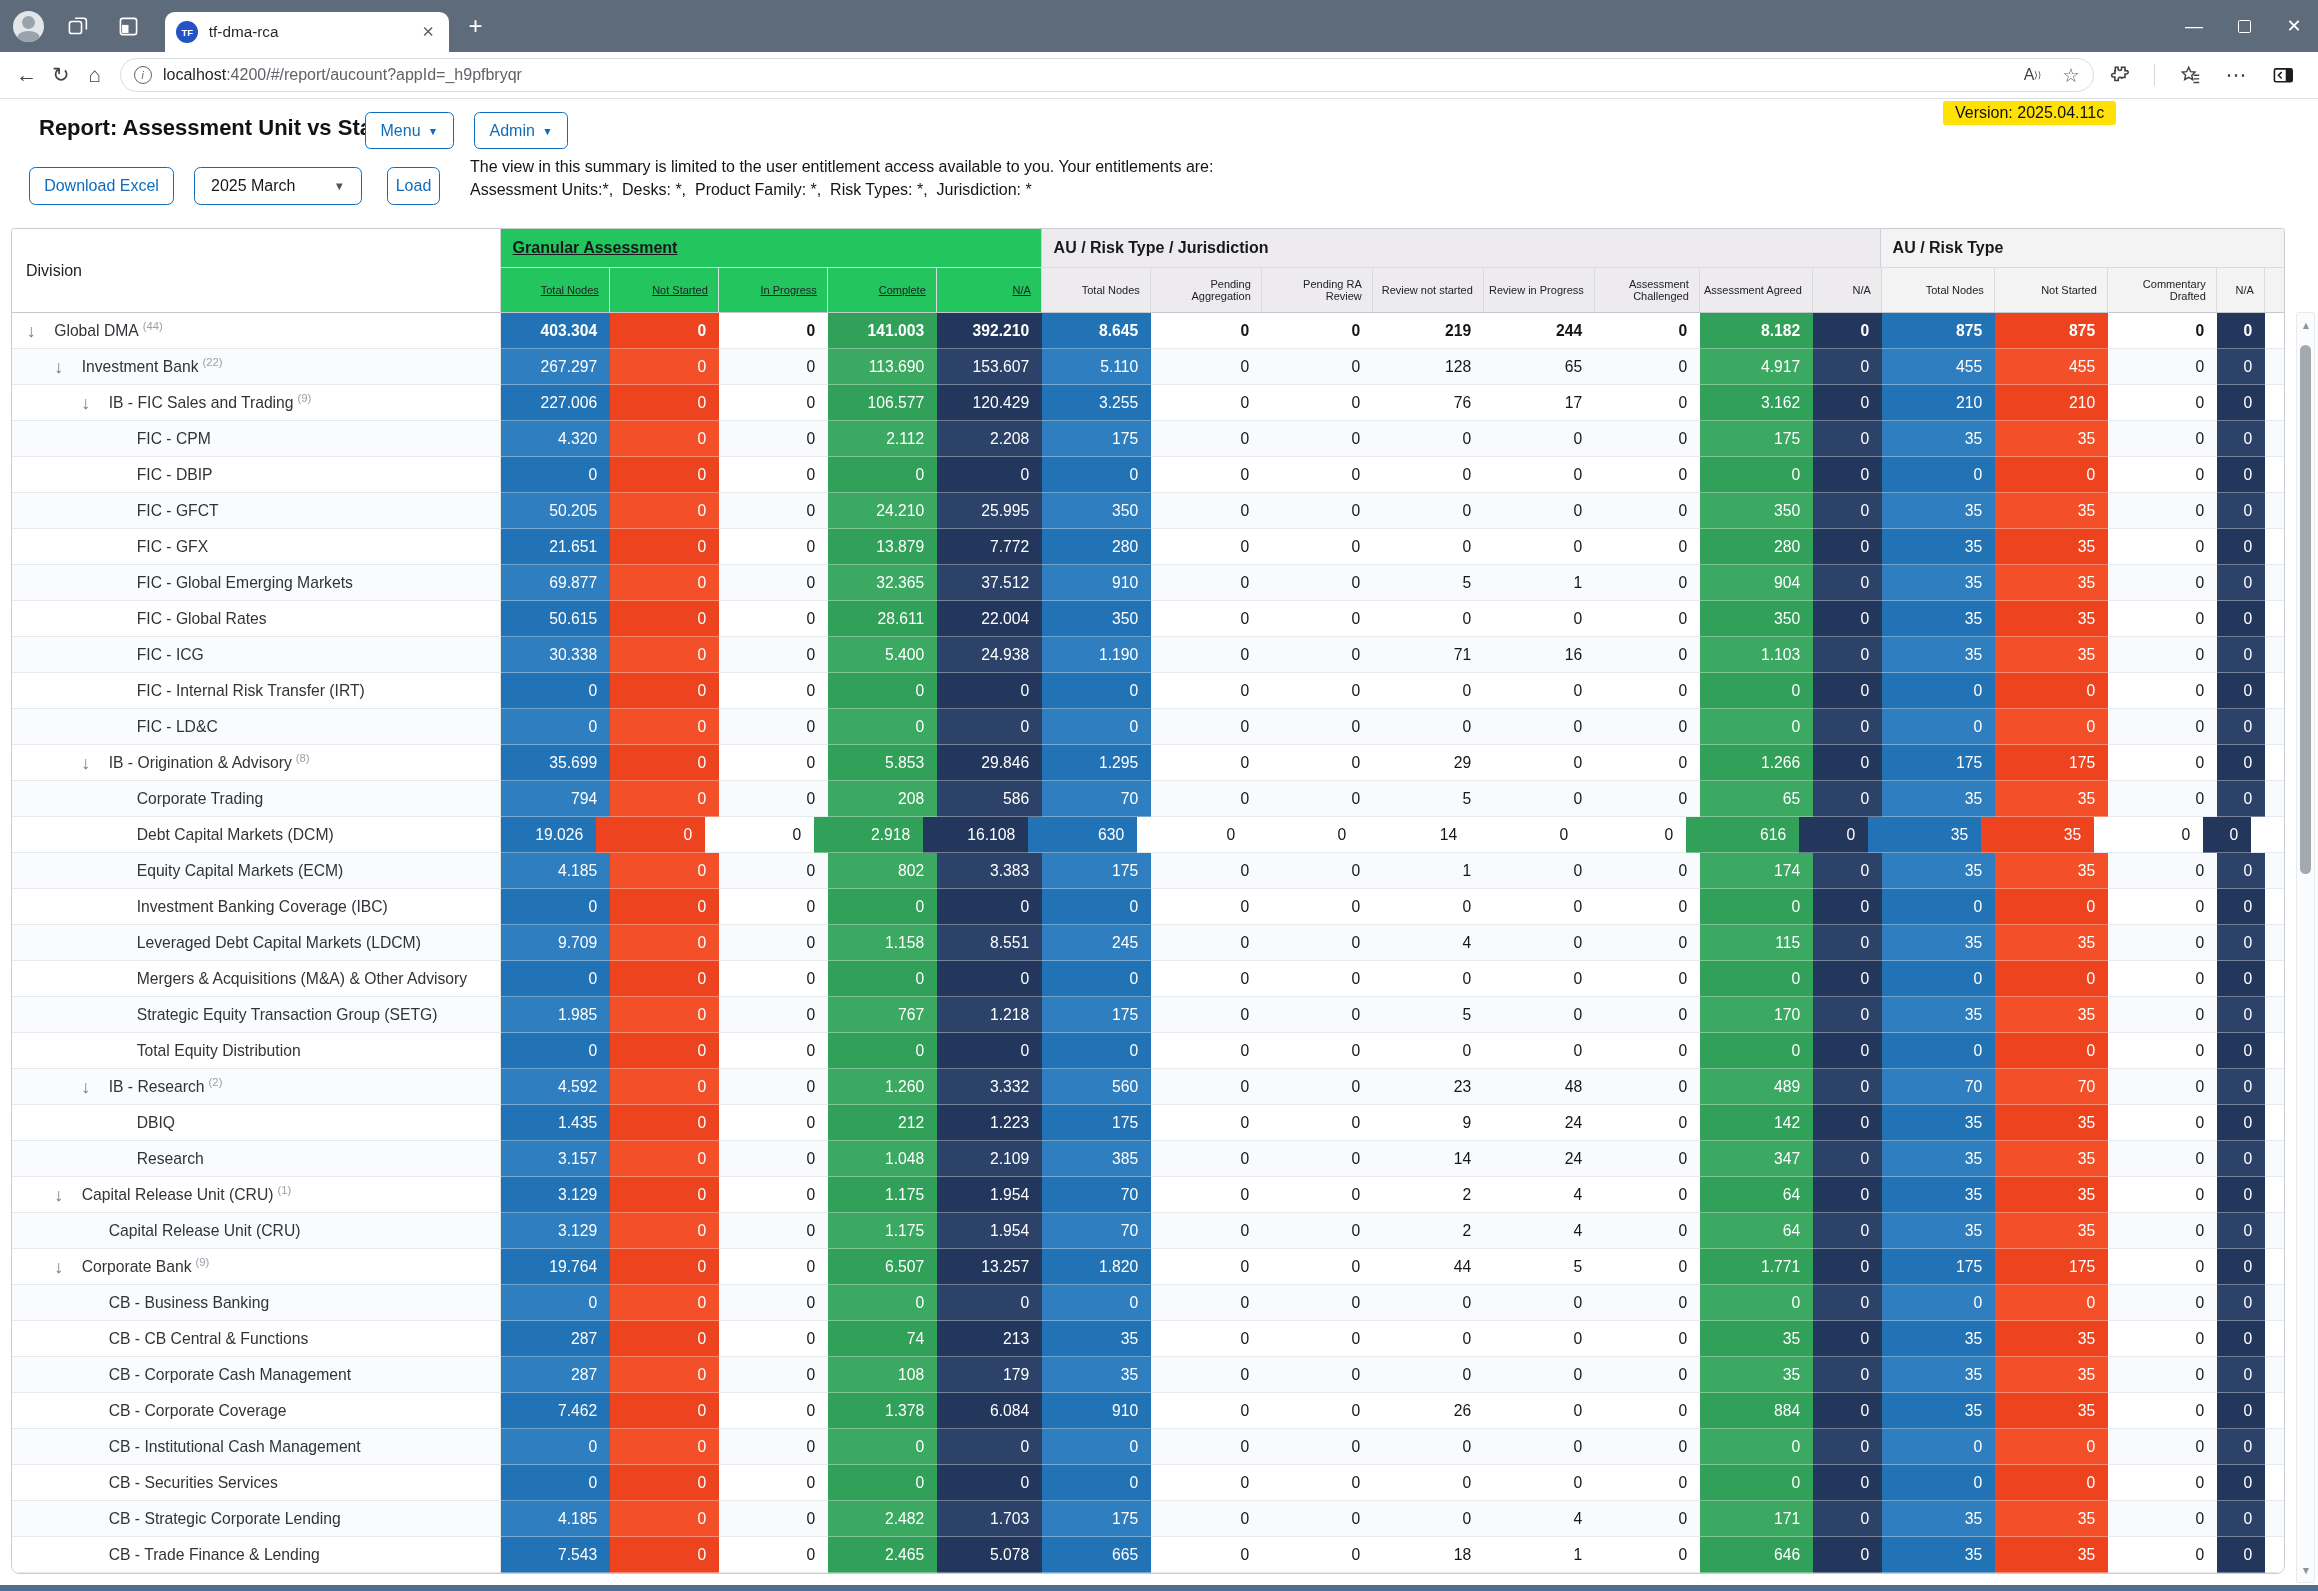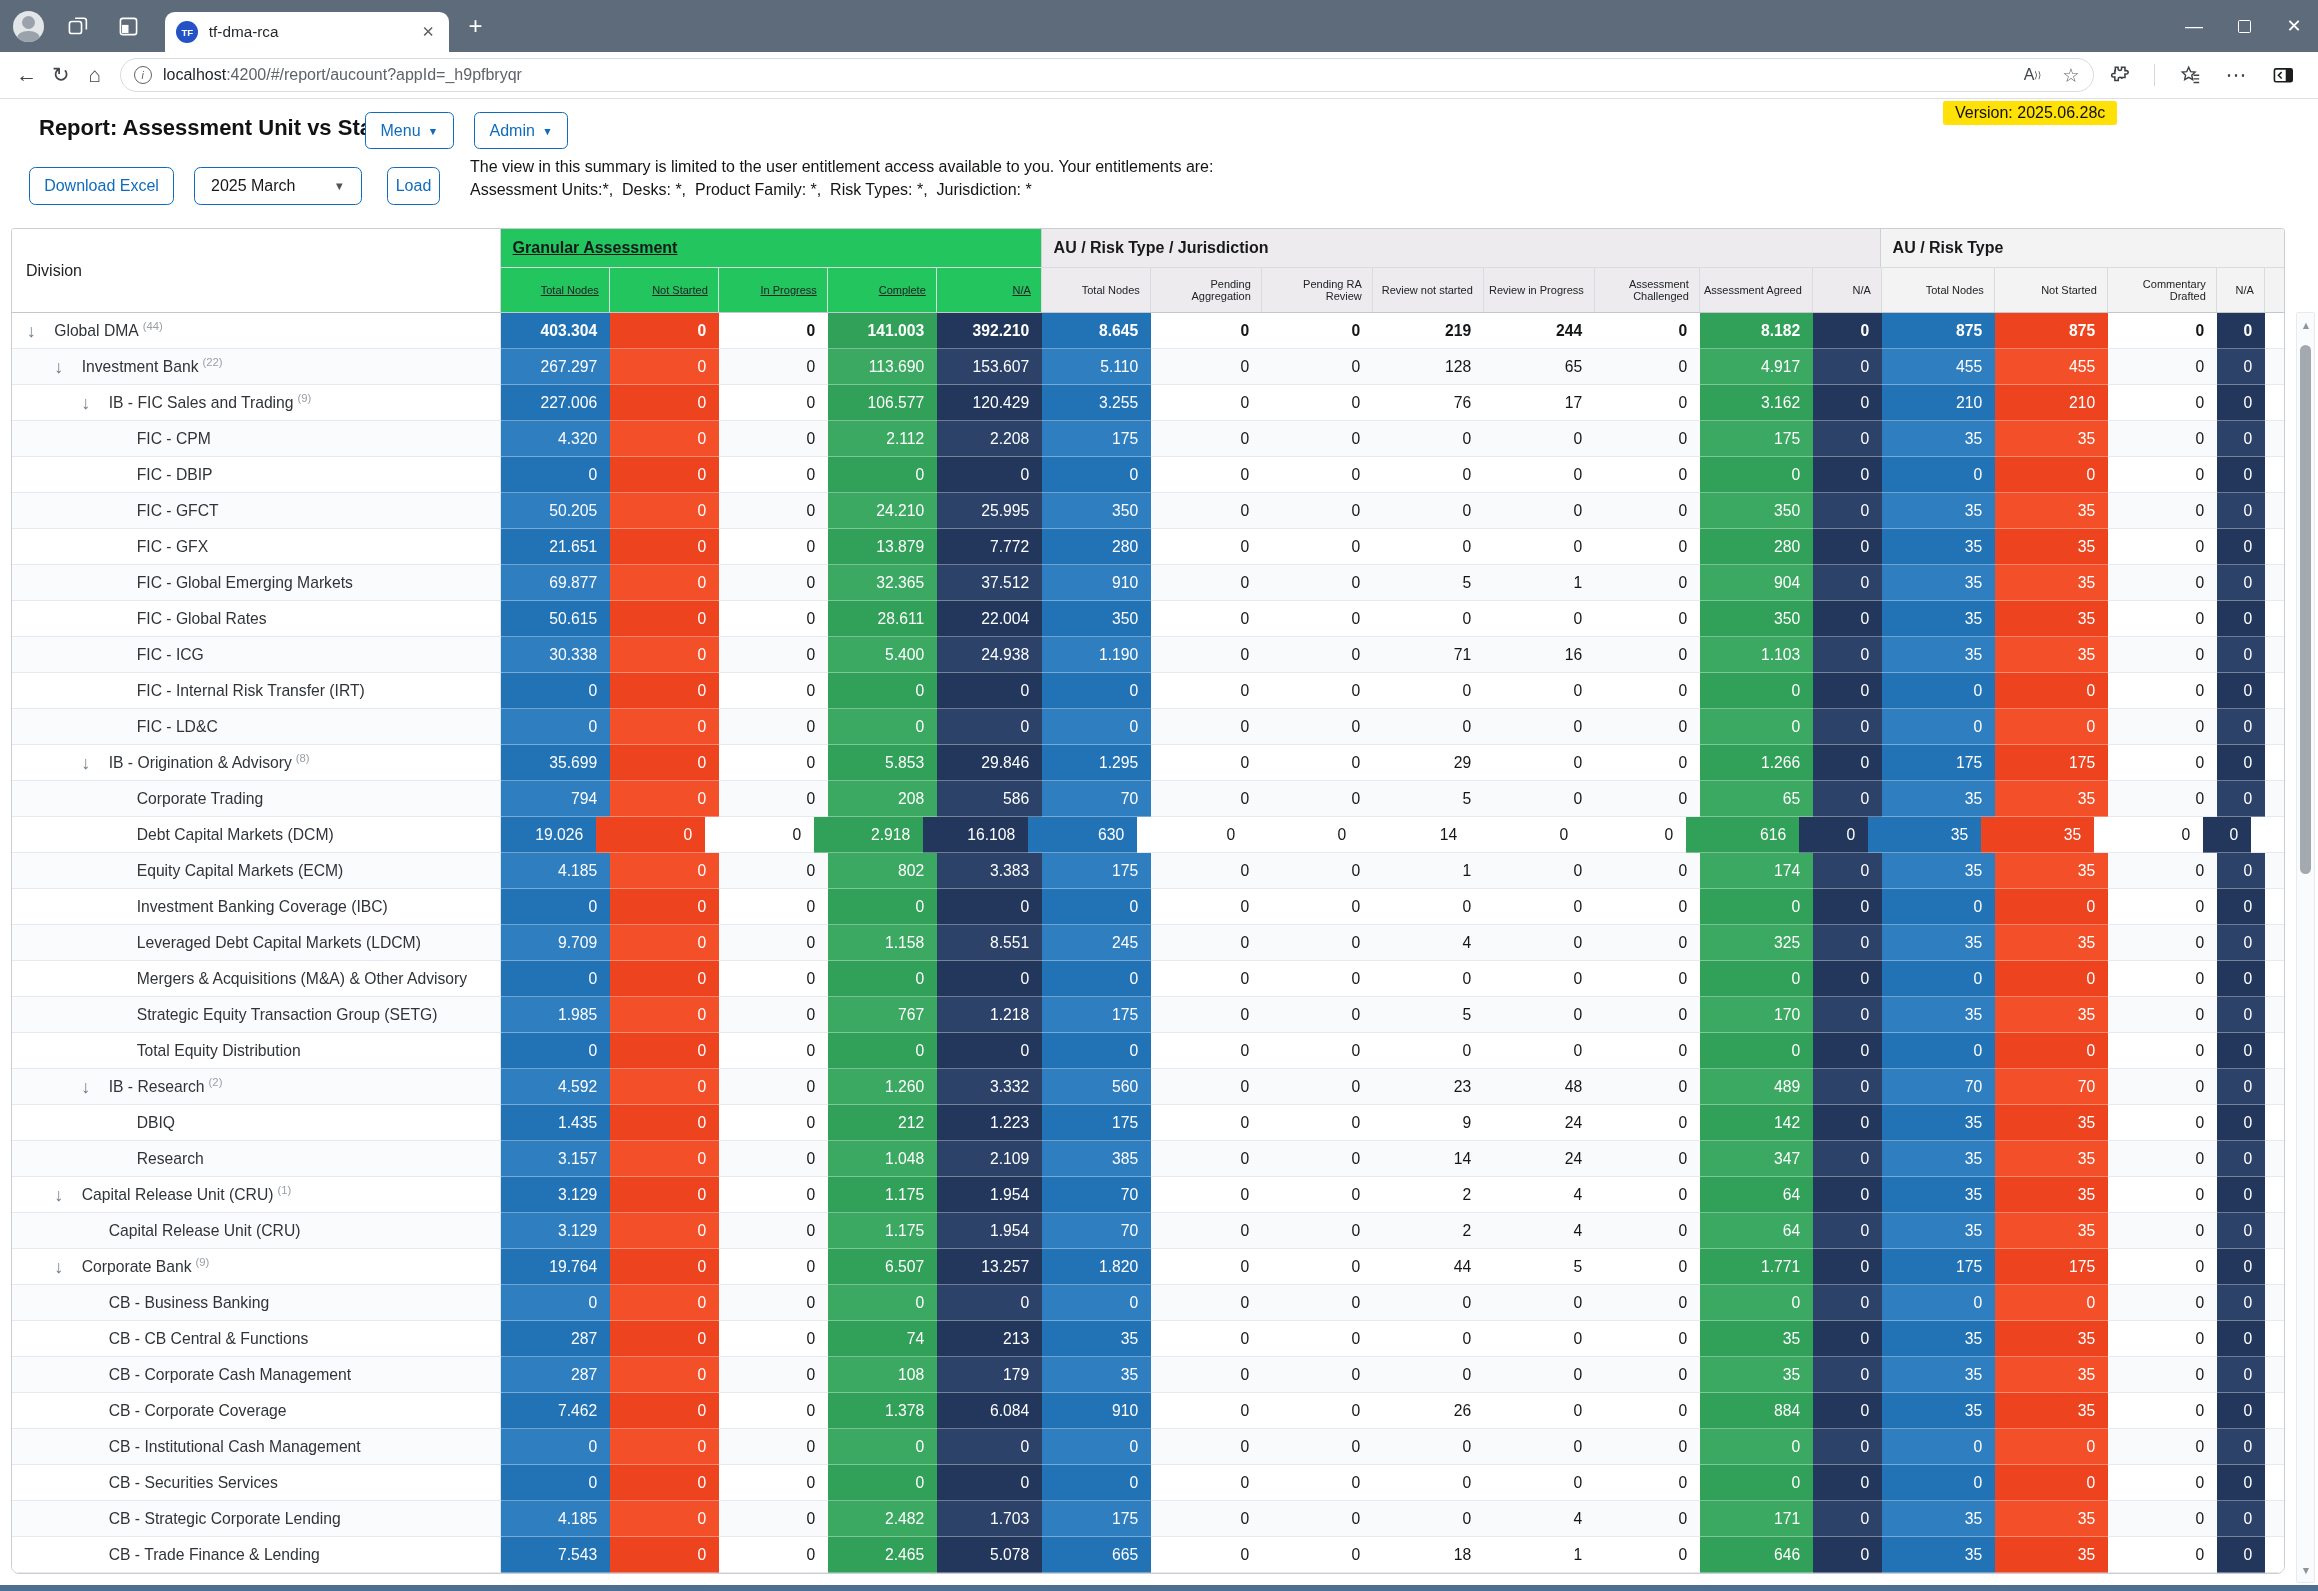--- a/index.html
+++ b/index.html
@@ -192,21 +192,21 @@
   <div class="content">
     <div class="page-title">Report: Assessment Unit vs Status</div>
     <div class="hbtn menu-btn">
       <span>Menu</span>
         <span class="caret">▼</span>
     </div>
     <div class="hbtn admin-btn">
       <span>Admin</span>
         <span class="caret">▼</span>
     </div>
-    <div class="version">Version: 2025.06.28c</div>
+    <div class="version">Version: 2025.04.11c</div>
 
     <div class="dl-btn">Download Excel</div>
     <div class="month-sel">
       <span>2025 March</span>
       <span class="caret">▼</span>
     </div>
     <div class="load-btn">Load</div>
     <div class="note"><span>The view in this summary is limited to the user entitlement access available to you. Your entitlements are:</span><br><span>Assessment Units:*,  Desks: *,  Product Family: *,  Risk Types: *,  Jurisdiction: *</span></div>
 
     <div class="rtable">
@@ -694,21 +694,21 @@
             <div class="cell num red" style="width: 109px;">0</div>
             <div class="cell num wht" style="width: 109px;">0</div>
             <div class="cell num green" style="width: 109px;">1.158</div>
             <div class="cell num navy" style="width: 105px;">8.551</div>
             <div class="cell num blue" style="width: 109px;">245</div>
             <div class="cell num wht" style="width: 111px;">0</div>
             <div class="cell num wht" style="width: 111px;">0</div>
             <div class="cell num wht" style="width: 111px;">4</div>
             <div class="cell num wht" style="width: 111px;">0</div>
             <div class="cell num wht" style="width: 105px;">0</div>
-            <div class="cell num green" style="width: 113px;">325</div>
+            <div class="cell num green" style="width: 113px;">115</div>
             <div class="cell num navy" style="width: 69px;">0</div>
             <div class="cell num blue" style="width: 113px;">35</div>
             <div class="cell num red" style="width: 113px;">35</div>
             <div class="cell num wht" style="width: 109px;">0</div>
             <div class="cell num navy" style="width: 48px;">0</div>
             <div class="cell wht" style="flex: 1 1 0%;"></div>
           </div>
           <div class="row">
       <div class="cell div">
         <span class="indent" style="width: 97px;"></span>

